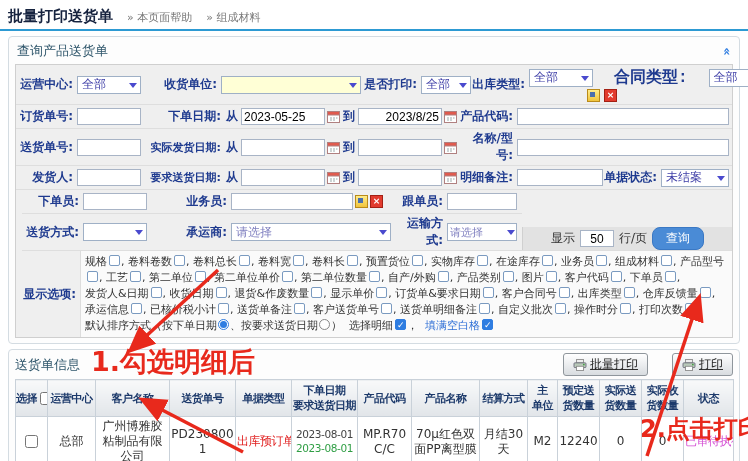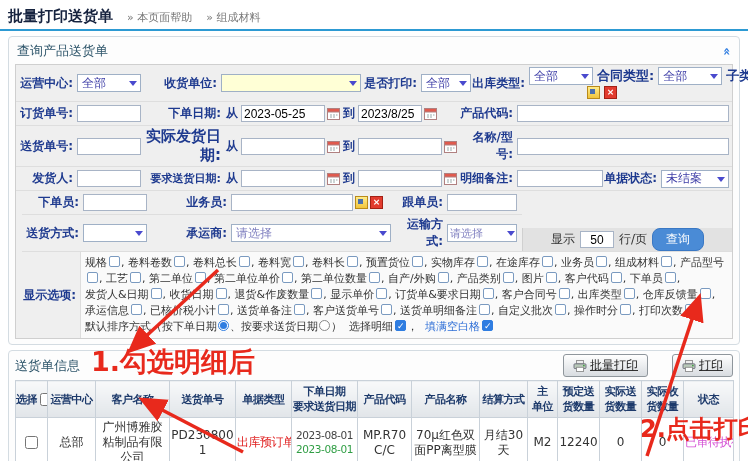--- a/index.html
+++ b/index.html
@@ -22,21 +22,21 @@
   .panel { margin: 5px 8px 4px; border: 1px solid #d4dce2; border-radius: 4px; background: #fdfdfd; padding: 3px 6px 5px; }
   .ptitle-row { display: flex; align-items: center; padding: 2px 2px 4px; }
   .ptitle { font-size: 13px; color: #2f566b; }
   .collapse { margin-left: auto; color: #2f7de1; font-weight: bold; font-size: 13px;
               display: inline-block; transform: rotate(90deg); cursor: pointer; }
 
   
   .form { border: 1px solid #cfcfcf; background: #efefef; }
   .frow { display: flex; align-items: center; border-bottom: 1px solid #dedede; min-height: 24px; padding: 1px 3px; }
   .lbl { font-weight: bold; color: #1e3a8f; text-align: right; padding-right: 4px; font-size: 12px; flex: none; }
-  .ilbl { font-weight: bold; color: #1e3a8f; font-size: 13px; margin: 0 2px; white-space: nowrap; }
+  .ilbl { font-weight: bold; color: #1e3a8f; font-size: 16px; margin: 0 19px; white-space: nowrap; font-family: Liberation Mono, monospace; }
   .fld { flex: none; display: flex; align-items: center; gap: 2px; min-width: 0; }
   .flex1 { flex: 1; }
   .w50{width:50px}.w56{width:56px}.w58{width:58px}.w60{width:60px}.w64{width:64px}.w70{width:70px}
   .w80{width:80px}.w84{width:84px}.w86{width:86px}.w140{width:140px}.w160{width:160px}.w232{width:232px}
   .sel { display: inline-flex; align-items: center; justify-content: space-between; background: #fff;
          border: 1px solid #9fb0c6; height: 18px; padding: 0 3px 0 4px; font-size: 12px; color: #4040a8;
          cursor: pointer; width: 100%; white-space: nowrap; overflow: hidden; }
   .sel .selt { overflow: hidden; }
   .chv { width: 0; height: 0; border: 4px solid transparent; border-top: 5px solid #4a4ace; margin: 5px 0 0 4px; flex: none; }
   .sel.ph .selt { color: #8080c0; }
@@ -177,39 +177,39 @@
         <span class="lbl w84">下单日期:</span>
         <span class="fld w232">
           <span class="pfx">从</span>
           <input class="txt" style="width: 84px;" value="2023-05-25">
           <svg class="cal" viewBox="0 0 13 13">
               <rect x="0.5" y="1.5" width="12" height="11" fill="#fff" stroke="#b08080"></rect>
               <rect x="0.5" y="1.5" width="12" height="3.5" fill="#e05a4e" stroke="#b08080"></rect>
               <path d="M3 8h2M6 8h2M9 8h1.5M3 10h2M6 10h2" stroke="#9aa" fill="none"></path>
             </svg>
           <span class="pfx">到</span>
-          <input class="txt" style="width: 64px;" value="2023/8/25">
+          <input class="txt" style="width: 84px; text-align: right;" value="2023/8/25">
           <svg class="cal" viewBox="0 0 13 13">
               <rect x="0.5" y="1.5" width="12" height="11" fill="#fff" stroke="#b08080"></rect>
               <rect x="0.5" y="1.5" width="12" height="3.5" fill="#e05a4e" stroke="#b08080"></rect>
               <path d="M3 8h2M6 8h2M9 8h1.5M3 10h2M6 10h2" stroke="#9aa" fill="none"></path>
             </svg>
         </span>
         <span class="lbl w60">产品代码:</span>
         <span class="fld flex1">
             <input class="txt" style="">
           </span>
       </div>
 
       <div class="frow">
         <span class="lbl w58">送货单号:</span>
         <span class="fld w64">
             <input class="txt" style="">
           </span>
-        <span class="lbl w84" style="font-size:15px">实际发货日期:</span>
+        <span class="lbl w84" style="font-size:11px">实际发货日期:</span>
         <span class="fld w232">
           <span class="pfx">从</span>
           <input class="txt" style="width: 84px;">
           <svg class="cal" viewBox="0 0 13 13">
               <rect x="0.5" y="1.5" width="12" height="11" fill="#fff" stroke="#b08080"></rect>
               <rect x="0.5" y="1.5" width="12" height="3.5" fill="#e05a4e" stroke="#b08080"></rect>
               <path d="M3 8h2M6 8h2M9 8h1.5M3 10h2M6 10h2" stroke="#9aa" fill="none"></path>
             </svg>
           <span class="pfx">到</span>
           <input class="txt" style="width: 84px;">

